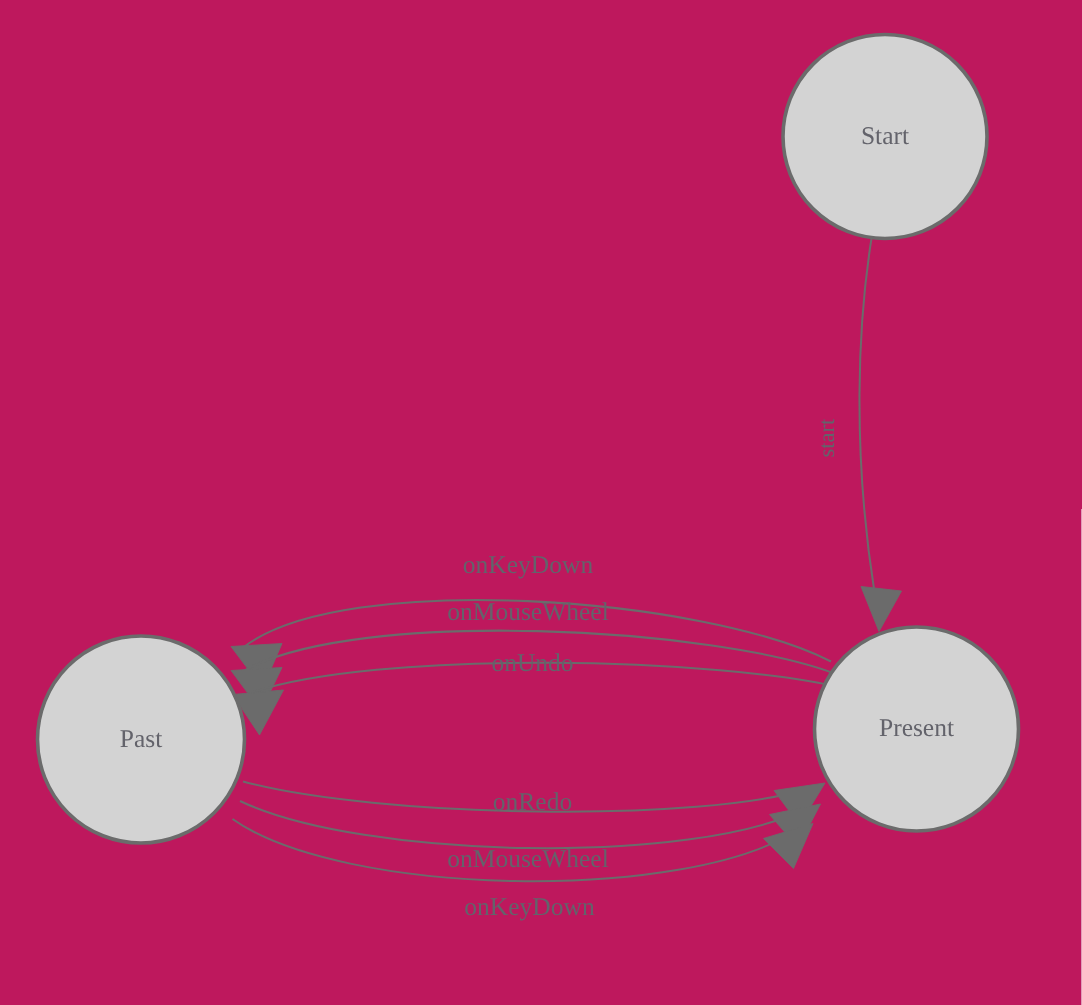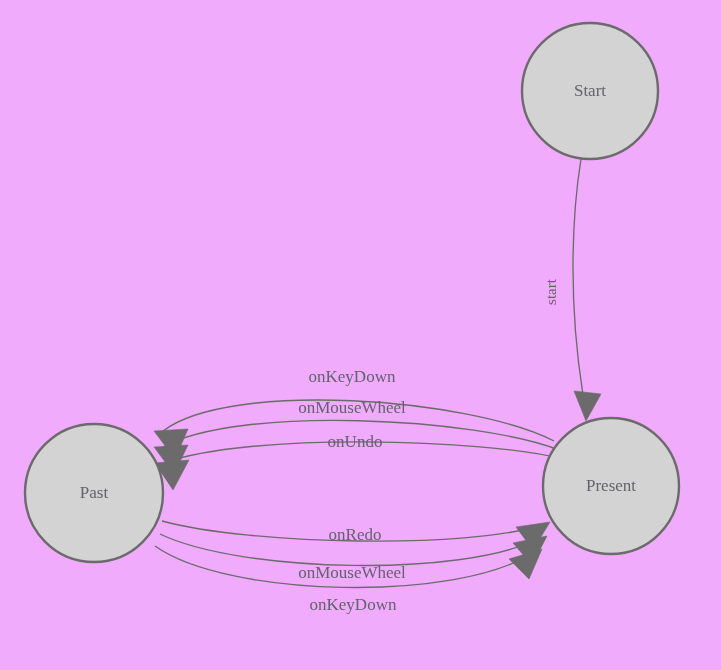--- a/index.html
+++ b/index.html
@@ -4,21 +4,21 @@
 <style>
   html, body {
     margin: 0;
     padding: 0;
     background: #ffffff;
   }
   #canvas {
     position: relative;
     width: 721px;
     height: 670px;
-    background: #f0abfc;
+    background: #be185d;
     overflow: hidden;
     font-family: "Liberation Serif", "DejaVu Serif", serif;
   }
   svg.diagram {
     position: absolute;
     left: 0;
     top: 0;
     width: 721px;
     height: 670px;
   }

